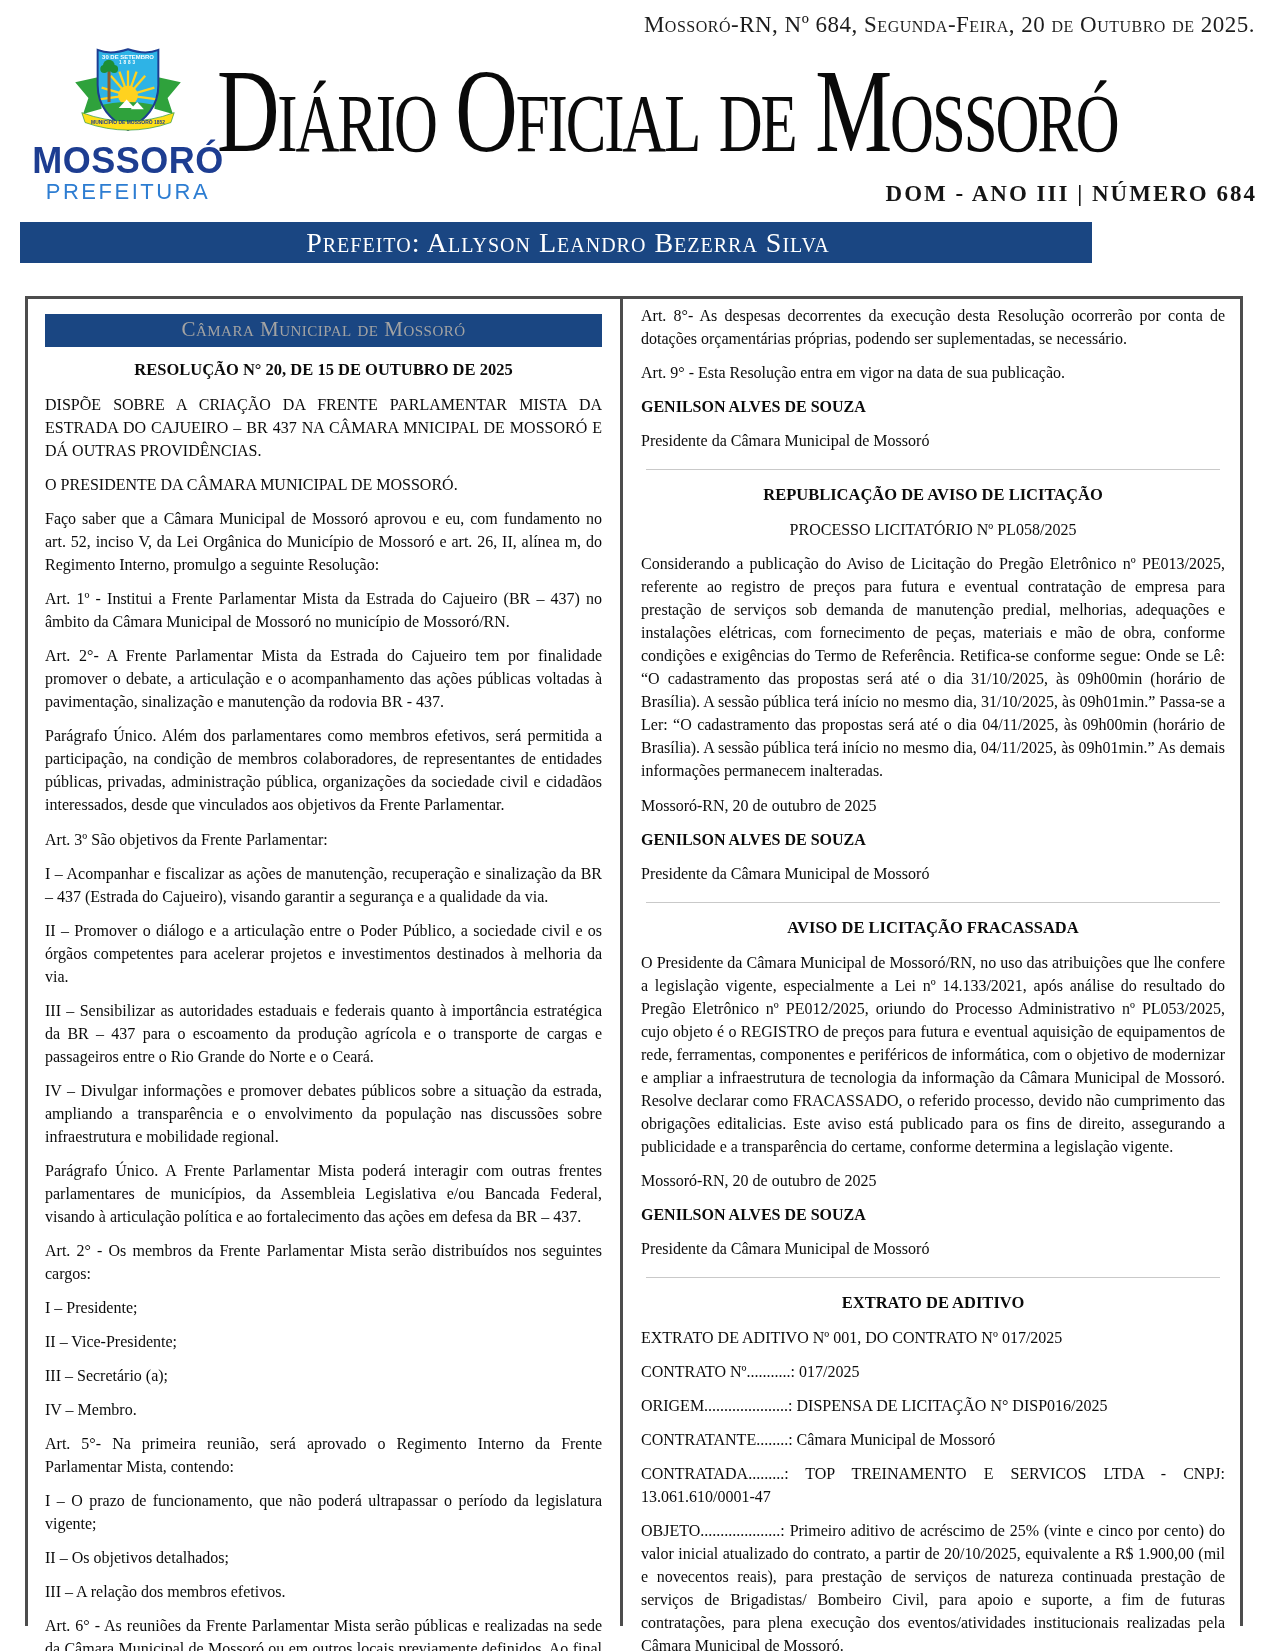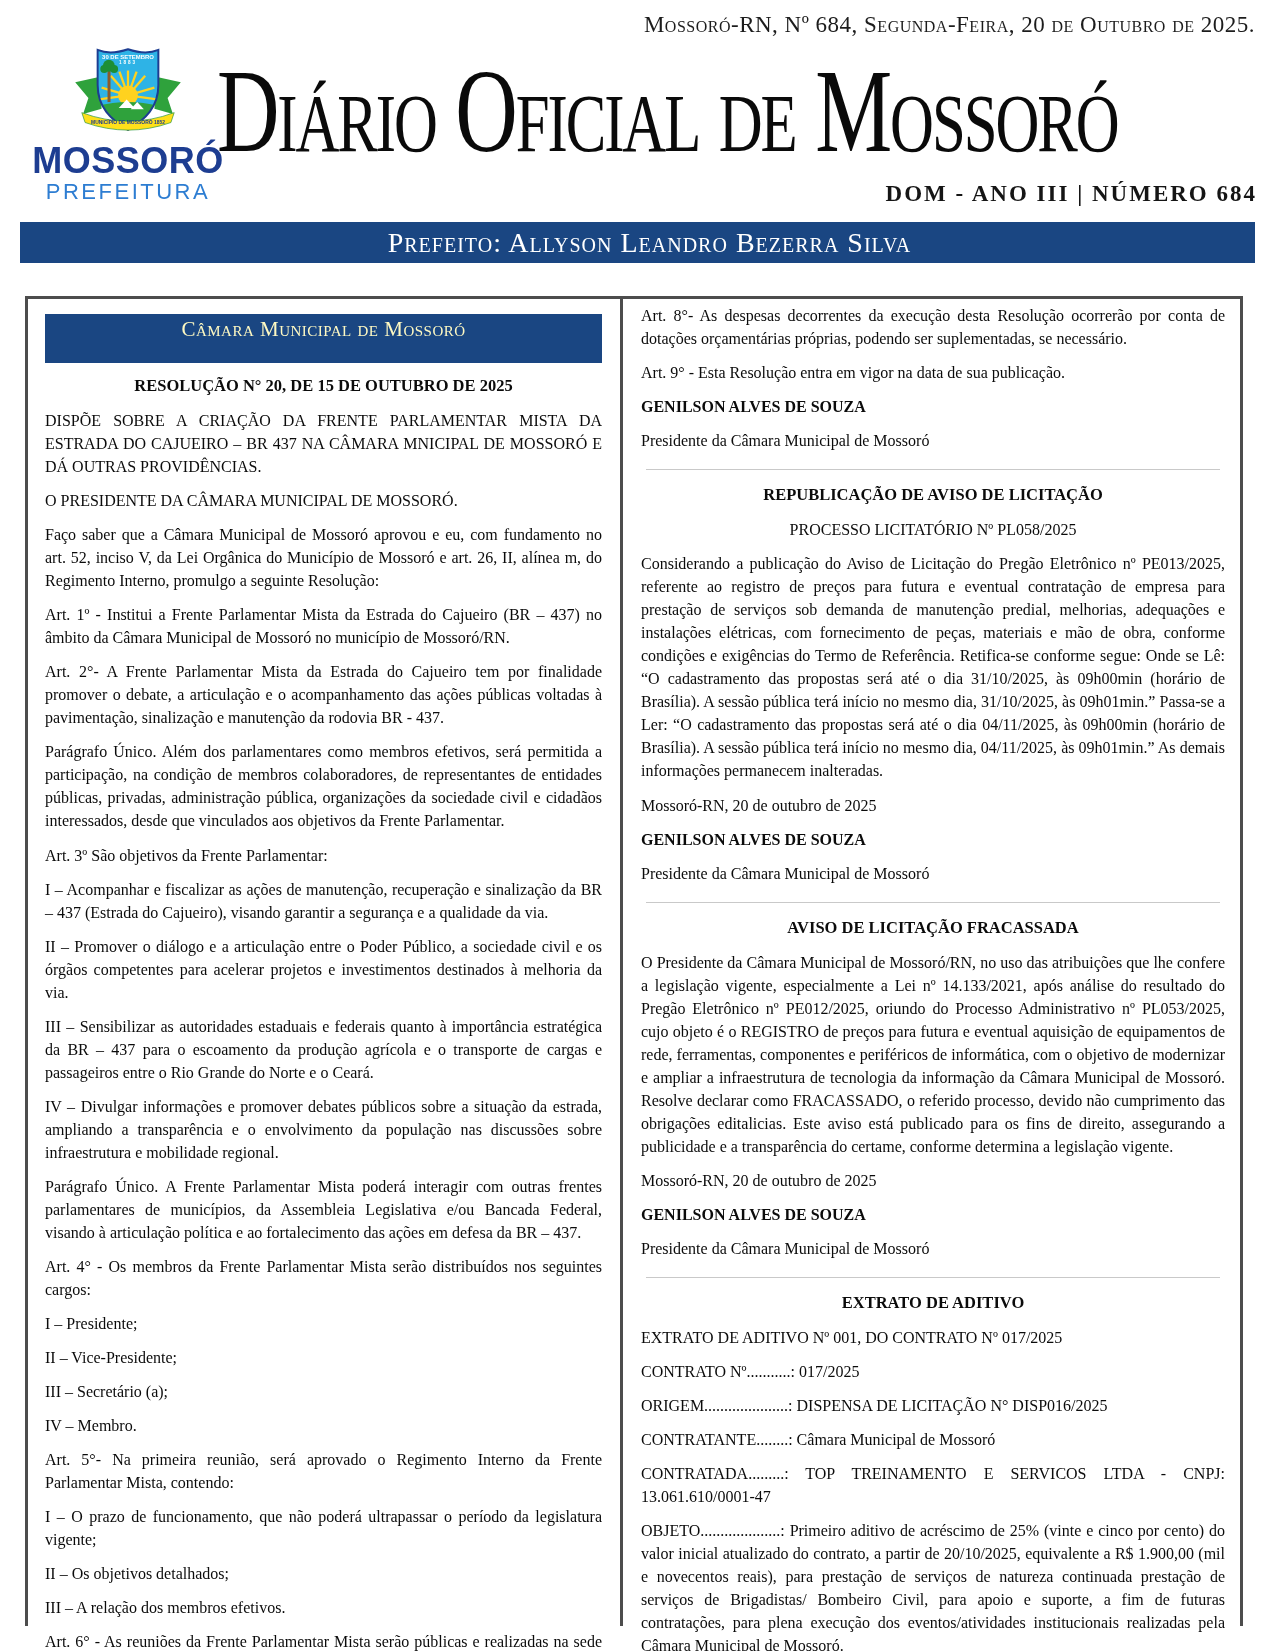--- a/index.html
+++ b/index.html
@@ -36,39 +36,39 @@
     font-variant:small-caps; font-size:84px; letter-spacing:-2px; white-space:nowrap;
     transform:scale(1.03,1.40); transform-origin:center center; color:#0a0a0a;
   }
   .edition-line {
     position:absolute; top:181px; right:18px;
     font-size:23px; letter-spacing:2px; color:#151515; white-space:nowrap;font-weight:bold;
   }
 
   
   .prefeito-banner {
-    position:absolute; top:222px; left:20px; width:1235px; height:41px;
+    position:absolute; top:222px; left:20px; width:1072px; height:41px;
     background:#1a4682; color:#ffffff; display:flex; align-items:center; justify-content:center;
     font-variant:small-caps; font-size:28px; letter-spacing:1px;padding-left:24px;
   }
 
   
   .content-box {
     position:absolute; top:296px; left:25px; width:1218px; height:1330px;
     border:3px solid #4d4d4d; border-bottom:none;
     display:flex; align-items:stretch; background:#fff;
   }
   .col-left  { width:592px; padding:15px 18px 0 17px; }
   .col-divider { width:3px; background:#4d4d4d; }
   .col-right { flex:1; padding:5px 15px 0 18px; }
 
   .section-bar {
-    background:#1a4682; color:#fef9c3; text-align:center;
+    background:#1a4682; color:#a3a3a3; text-align:center;
     font-variant:small-caps; font-size:21px; letter-spacing:.5px;
-    padding:3px 0 21px; margin-bottom:10px;
+    padding:3px 0 5px; margin-bottom:10px;
   }
   .res-title { text-align:center; font-weight:bold; font-size:16.5px; margin:13px 0 13px; }
 
   .body-p, .col-right p { font-size:16px; line-height:1.44; text-align:justify; margin-bottom:11px; }
   .center { text-align:center !important; }
   .sig-date { text-align:center; margin-bottom:7px; }
   .sig-name { text-align:center; font-weight:bold; margin-bottom:0; line-height:1.25; }
   .sig-role { text-align:center; margin-top:0; line-height:1.25; margin-bottom:10px; }
   .sec-div { border:none; border-top:1px solid #c9c9c9; margin:17px 5px 15px; }
   .sec-head { text-align:center; font-weight:bold; font-size:16.5px; margin:14px 0 13px; }
@@ -143,21 +143,21 @@
           <p class="body-p">Faço saber que a Câmara Municipal de Mossoró aprovou e eu, com fundamento no art. 52, inciso V, da Lei Orgânica do Município de Mossoró e art. 26, II, alínea m, do Regimento Interno, promulgo a seguinte Resolução:</p>
           <p class="body-p">Art. 1º - Institui a Frente Parlamentar Mista da Estrada do Cajueiro (BR – 437) no âmbito da Câmara Municipal de Mossoró no município de Mossoró/RN.</p>
           <p class="body-p">Art. 2°- A Frente Parlamentar Mista da Estrada do Cajueiro tem por finalidade promover o debate, a articulação e o acompanhamento das ações públicas voltadas à pavimentação, sinalização e manutenção da rodovia BR - 437.</p>
           <p class="body-p">Parágrafo Único. Além dos parlamentares como membros efetivos, será permitida a participação, na condição de membros colaboradores, de representantes de entidades públicas, privadas, administração pública, organizações da sociedade civil e cidadãos interessados, desde que vinculados aos objetivos da Frente Parlamentar.</p>
           <p class="body-p">Art. 3º São objetivos da Frente Parlamentar:</p>
           <p class="body-p">I – Acompanhar e fiscalizar as ações de manutenção, recuperação e sinalização da BR – 437 (Estrada do Cajueiro), visando garantir a segurança e a qualidade da via.</p>
           <p class="body-p">II – Promover o diálogo e a articulação entre o Poder Público, a sociedade civil e os órgãos competentes para acelerar projetos e investimentos destinados à melhoria da via.</p>
           <p class="body-p">III – Sensibilizar as autoridades estaduais e federais quanto à importância estratégica da BR – 437 para o escoamento da produção agrícola e o transporte de cargas e passageiros entre o Rio Grande do Norte e o Ceará.</p>
           <p class="body-p">IV – Divulgar informações e promover debates públicos sobre a situação da estrada, ampliando a transparência e o envolvimento da população nas discussões sobre infraestrutura e mobilidade regional.</p>
           <p class="body-p">Parágrafo Único. A Frente Parlamentar Mista poderá interagir com outras frentes parlamentares de municípios, da Assembleia Legislativa e/ou Bancada Federal, visando à articulação política e ao fortalecimento das ações em defesa da BR – 437.</p>
-          <p class="body-p">Art. 4° - Os membros da Frente Parlamentar Mista serão distribuídos nos seguintes cargos:</p>
+          <p class="body-p">Art. 2° - Os membros da Frente Parlamentar Mista serão distribuídos nos seguintes cargos:</p>
           <p class="body-p">I – Presidente;</p>
           <p class="body-p">II – Vice-Presidente;</p>
           <p class="body-p">III – Secretário (a);</p>
           <p class="body-p">IV – Membro.</p>
           <p class="body-p">Art. 5°- Na primeira reunião, será aprovado o Regimento Interno da Frente Parlamentar Mista, contendo:</p>
           <p class="body-p">I – O prazo de funcionamento, que não poderá ultrapassar o período da legislatura vigente;</p>
           <p class="body-p">II – Os objetivos detalhados;</p>
           <p class="body-p">III – A relação dos membros efetivos.</p>
           <p class="body-p">Art. 6° - As reuniões da Frente Parlamentar Mista serão públicas e realizadas na sede da Câmara Municipal de Mossoró ou em outros locais previamente definidos. Ao final de cada reunião, serão elaborados relatórios ou atas para garantir transparência e ampla participação da sociedade.</p>
         </div>

